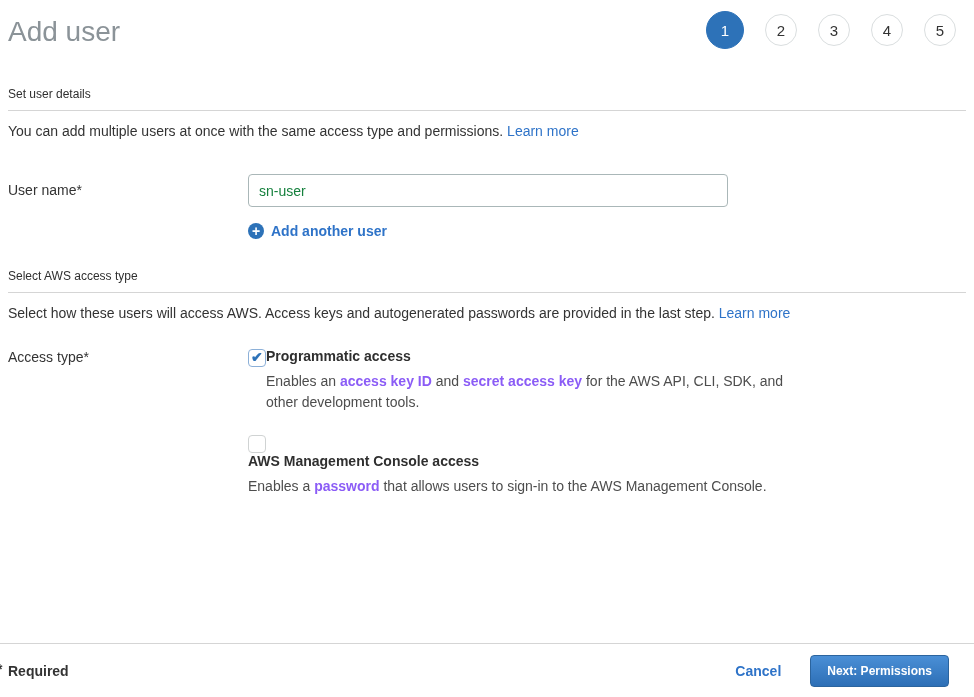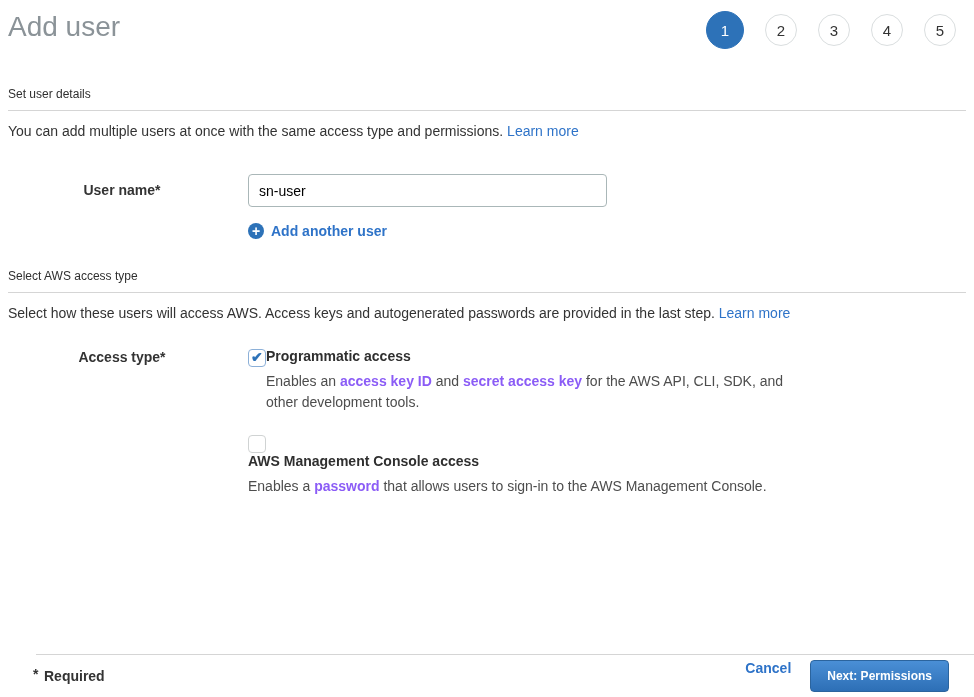--- a/index.html
+++ b/index.html
@@ -2,42 +2,42 @@
 <html><head>
 <meta charset="utf-8">
 <style>
   * { margin:0; padding:0; box-sizing:border-box; }
   html,body { width:974px; height:697px; background:#ffffff;
     font-family:"Liberation Sans", sans-serif; color:#333; overflow:hidden; position:relative; }
 
   .page { padding:0 8px; }
 
   
-  .header { display:flex; justify-content:space-between; align-items:flex-start; padding-top:10px; }
+  .header { display:flex; justify-content:space-between; align-items:flex-end; padding-top:10px; }
   .page-title { font-size:28px; line-height:34px; color:#8b9398; font-weight:400; }
   .steps { display:flex; align-items:center; gap:21px; margin-right:10px; margin-top:1px; }
   .step { width:32px; height:32px; border-radius:50%; background:#fff; border:1px solid #dadedf;
           display:flex; align-items:center; justify-content:center; font-size:15px; color:#333; }
   .step.active { width:38px; height:38px; background:#2d72b8; border-color:#2d72b8; color:#fff; }
 
   
   .section-heading { font-size:12px; font-weight:400; color:#2f2f2f; margin-top:29px; }
   .section-heading.first { margin-top:38px; }
   .rule { border:none; border-top:1px solid #d5d5d5; margin-top:9px; }
   .section-desc { font-size:14px; margin-top:12px; color:#333; }
   a.link { color:#2e73c8; text-decoration:none; cursor:pointer; }
 
   
   .form-row { display:flex; margin-top:35px; }
-  .form-label { width:240px; text-align:center; font-weight:bold; font-size:14px; padding-right:12px;
+  .form-label { width:240px; text-align:left; font-weight:normal; font-size:14px; padding-right:12px;
                 padding-top:8px; color:#333; }
   .form-label.cb-row { padding-top:1px; }
   .form-control { flex:1; }
-  .text-input { width:359px; height:33px; border:1px solid #aab7b8; border-radius:4px;
-                font-size:14px; color:#000000; padding:0 10px; outline:none;
+  .text-input { width:480px; height:33px; border:1px solid #aab7b8; border-radius:4px;
+                font-size:14px; color:#15803d; padding:0 10px; outline:none;
                 font-family:"Liberation Sans", sans-serif; }
   .add-another { display:inline-flex; align-items:center; gap:7px; margin-top:16px;
                  font-size:14px; font-weight:bold; color:#2e73c8; cursor:pointer; }
   .plus-icon { width:16px; height:16px; border-radius:50%; background:#2d72b8; color:#fff;
                display:inline-flex; align-items:center; justify-content:center;
                font-size:14px; font-weight:bold; line-height:1; padding-bottom:1px; }
 
   
   .option { display:flex; gap:0; }
   .option + .option { margin-top:21px;flex-direction:column; }
@@ -45,25 +45,25 @@
               flex:0 0 auto; margin-top:1px; cursor:pointer; position:relative; }
   .checkbox.checked { border-color:#8cb0d8; }
   .checkbox.checked::after { content:"✔"; position:absolute; left:2px; top:-1px;
               font-size:14px; font-weight:bold; color:#2d72b8; }
   .option-body { max-width:540px; }
   .option-title { font-size:14px; font-weight:bold; color:#2f2f2f; cursor:pointer; }
   .option-desc { font-size:14px; color:#4d4d4d; margin-top:7px; line-height:21px; }
   .option-desc strong { color:#8b5cf6; }
 
   
-  .footer { position:absolute; left:0; right:0; bottom:0; height:43px; border-top:1px solid #d5d5d5;
-            background:#fff; display:flex; align-items:center;margin-left:36px; }
+  .footer { position:absolute; left:0; right:0; bottom:0; height:54px; border-top:1px solid #d5d5d5;
+            background:#fff; display:flex; align-items:center; }
   .required-label { font-size:14px; font-weight:bold; color:#333; margin-left:8px; position:relative; }
   .required-label .asterisk { position:absolute; left:-11px; top:-2px; font-weight:bold; }
-  .footer-actions { margin-left:auto; display:flex; align-items:flex-start; gap:19px; margin-right:25px; }
+  .footer-actions { margin-left:auto; display:flex; align-items:center; gap:29px; margin-right:25px; }
   .cancel-link { font-size:14px; font-weight:bold; color:#2e73c8; cursor:pointer; }
   .next-button { font-size:12px; font-weight:bold; color:#fff; border:1px solid #2b649e;
                  border-radius:4px; padding:8px 16px; cursor:pointer;
                  background:linear-gradient(#4a8fd6, #2d6fb6);
                  font-family:"Liberation Sans", sans-serif; }
 </style>
 </head>
 <body>
 
 <div class="page">

